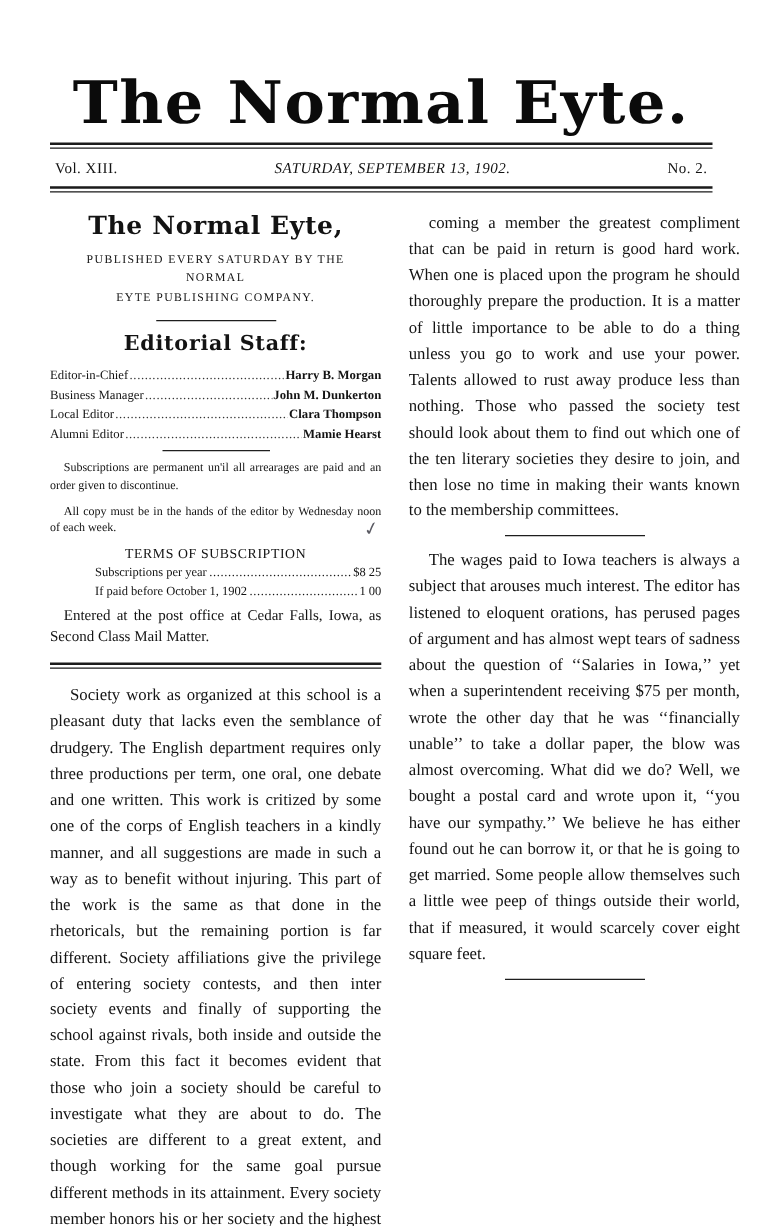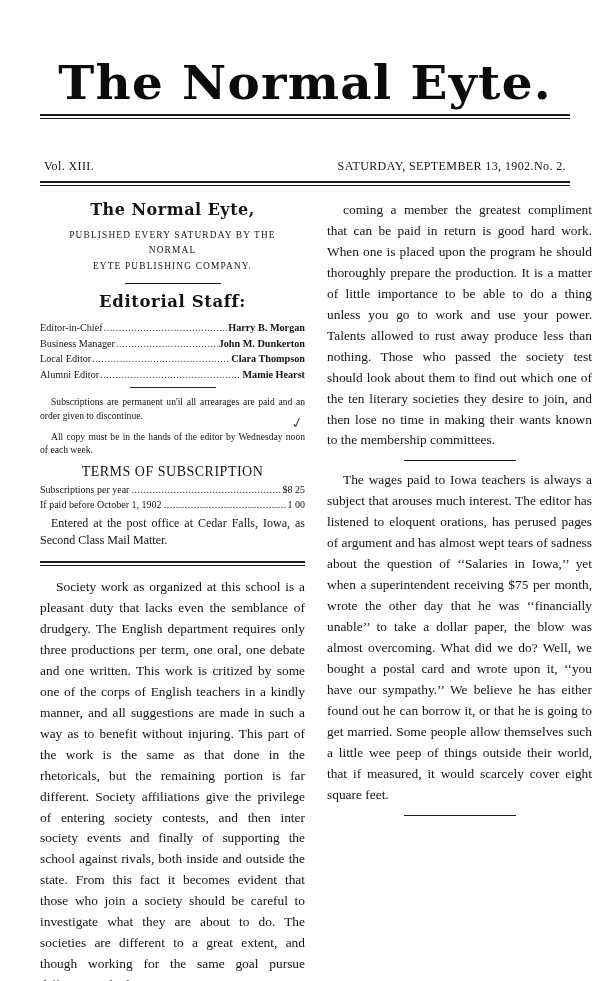--- a/index.html
+++ b/index.html
@@ -56,40 +56,40 @@
   .volume-bar {
     display: flex;
     align-items: baseline;
     justify-content: space-between;
     font-family: "Liberation Serif", serif;
     font-size: 12px;
     letter-spacing: 0.4px;
     padding: 8px 4px 7px 4px;
   }
   .volume-bar .vol  { flex: 0 0 auto; }
-  .volume-bar .date { flex: 1 1 auto; text-align: right; }
-  .volume-bar .no   { flex: 0 0 auto; margin-top: 32px; }
+  .volume-bar .date { flex: 1 1 auto; text-align: center; font-style: italic; }
+  .volume-bar .no   { flex: 0 0 auto; }
 
   
   .columns {
     display: flex;
     gap: 22px;
     margin-top: 14px;
   }
   .col {
     width: 265px;
     flex: 0 0 265px;
   }
 
   
   .flag-title {
     text-align: center;
     font-family: "DejaVu Serif", serif;
     font-weight: 700;
-    font-size: 16px;
+    font-size: 20px;
     letter-spacing: 0.5px;
     margin-bottom: 9px;
   }
   .flag-sub {
     text-align: center;
     font-size: 9.4px;
     letter-spacing: 1.15px;
     line-height: 1.65;
     text-transform: uppercase;
     margin: 0 10px;
@@ -140,32 +140,32 @@
   .notice {
     font-size: 9.6px;
     line-height: 1.42;
     text-align: justify;
     margin: 0 0 7px 0;
   }
   .notice .ind { padding-left: 11px; }
 
   .terms-heading {
     text-align: center;
-    font-size: 14px;
+    font-size: 11px;
     letter-spacing: 0.5px;
     margin: 3px 0 2px 0;
   }
   .terms-row {
     display: flex;
     align-items: baseline;
     font-size: 10px;
     line-height: 1.5;
     white-space: nowrap;
   }
-  .terms-label { flex: 0 0 auto; }
+  .terms-label { flex: 0 0 auto; margin-left: 36px; }
   .terms-dots {
     flex: 1 1 auto;
     overflow: hidden;
     white-space: nowrap;
     margin: 0 2px;
     letter-spacing: 0.5px;
   }
   .terms-price { flex: 0 0 auto; }
 
   .entered {

